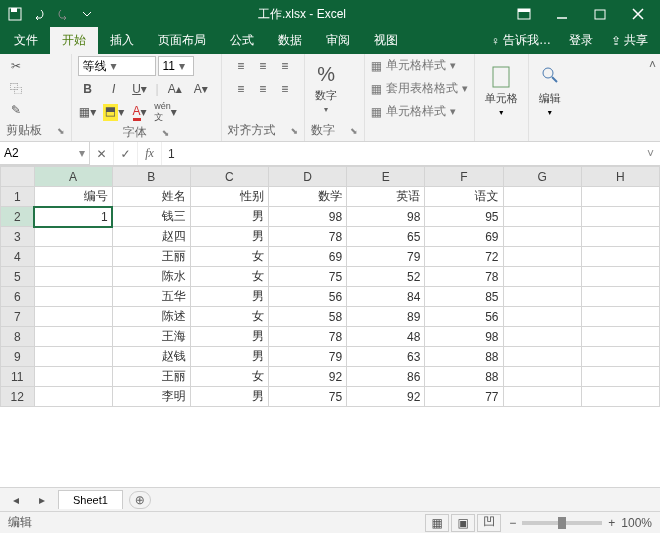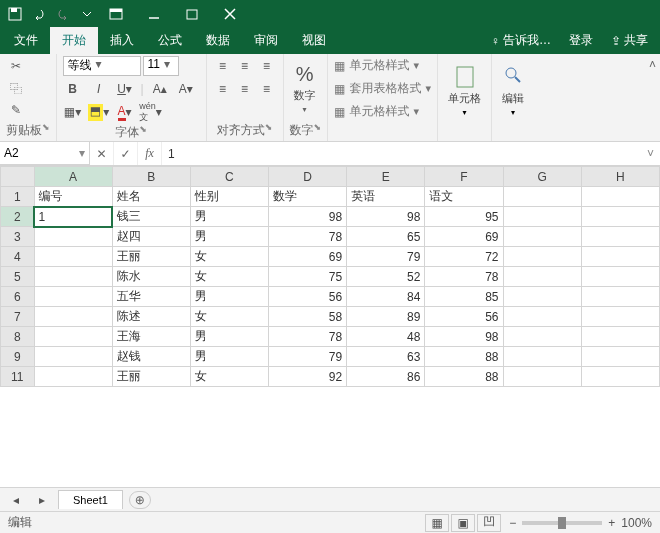--- a/index.html
+++ b/index.html
@@ -5,46 +5,46 @@
 *{box-sizing:border-box;margin:0;padding:0;font-family:"Microsoft YaHei","Segoe UI",sans-serif;font-size:12px;user-select:none}
 body{background:#fff;width:660px;height:533px;overflow:hidden;display:flex;flex-direction:column}
 .titlebar{background:#0e6237;height:28px;display:flex;align-items:center;color:#fff;padding:0 4px}
 .titlebar .qat{display:flex;align-items:center;gap:2px}
 .titlebar .qat .btn{width:22px;height:22px;display:flex;align-items:center;justify-content:center;cursor:pointer}
 .titlebar .title{flex:1;text-align:center;font-size:12px}
 .titlebar .wincontrols{display:flex;gap:2px}
 .titlebar .wincontrols .btn{width:36px;height:24px;display:flex;align-items:center;justify-content:center;cursor:pointer}
 .tabs{background:#0e6237;height:26px;display:flex;align-items:flex-end;padding-left:2px;color:#fff}
 .tab{padding:5px 12px;cursor:pointer;font-size:12px}
-.tab.active{background:#f3f3f3;color:#0f766e}
+.tab.active{background:#f3f3f3;color:#4d7c0f}
 .tabs .right{margin-left:auto;display:flex;align-items:center;gap:2px;padding-right:4px}
 .tabs .right .rb{padding:5px 8px;cursor:pointer;display:flex;align-items:center;gap:3px}
 .ribbon{background:#f3f3f3;height:88px;display:flex;border-bottom:1px solid #d4d4d4}
 .group{border-right:1px solid #e1e1e1;padding:2px 6px 0;display:flex;flex-direction:column;justify-content:space-between}
-.group-label{color:#666;font-size:11px;text-align:center;padding:2px 0;display:flex;justify-content:center;gap:0}
+.group-label{color:#666;font-size:11px;text-align:center;padding:2px 0;display:flex;align-items:center;justify-content:center;gap:15px}
 .group-body{display:flex;align-items:center;gap:4px;flex:1}
 .bigbtn{display:flex;flex-direction:column;align-items:center;justify-content:center;padding:2px 4px;cursor:pointer;gap:2px}
 .bigbtn .lbl{font-size:11px;color:#444}
 .smbtn{width:20px;height:20px;display:flex;align-items:center;justify-content:center;cursor:pointer;color:#555}
-.combo{border:1px solid #c0c0c0;background:#fff;height:20px;display:flex;align-items:flex-start;padding:0 2px 0 4px;font-size:11px}
+.combo{border:1px solid #c0c0c0;background:#fff;height:20px;display:flex;align-items:center;padding:0 2px 0 4px;font-size:11px}
 .combo .arr{margin-left:4px;color:#666}
 .stylerow{display:flex;align-items:center;gap:4px;color:#777;font-size:11px;padding:1px 0;cursor:pointer}
 .formulabar{height:24px;background:#fff;border-bottom:1px solid #d4d4d4;display:flex;align-items:center}
 .namebox{width:90px;border:1px solid #d4d4d4;border-top:none;border-left:none;height:100%;display:flex;align-items:center;padding:0 4px;justify-content:space-between}
 .fbtn{width:24px;height:100%;display:flex;align-items:center;justify-content:center;color:#666;cursor:pointer;border-right:1px solid #eee}
 .fx{font-style:italic;font-family:serif;color:#666}
 .finput{flex:1;padding:0 6px;color:#333}
 .grid{flex:1;overflow:auto;position:relative;background:#fff}
 table{border-collapse:collapse;width:100%}
 th,td{border:1px solid #d4d4d4;height:20px;font-size:12px;font-weight:normal}
 th{background:#e6e6e6;color:#444;text-align:center}
 .rowhdr{background:#e6e6e6;width:30px;text-align:center;color:#444}
 .corner{background:#e6e6e6;width:30px}
 td{padding:0 4px;text-align:right;color:#333}
-td.txt{text-align:left}
+td.txt{text-align:right}
 tr.active-row .rowhdr{background:#cce3d6}
 th.active-col{background:#cce3d6}
 .selcell{outline:2px solid #217346;outline-offset:-1px;text-align:left}
 .sheetbar{height:24px;background:#f3f3f3;border-top:1px solid #d4d4d4;display:flex;align-items:center;padding:0 6px;gap:6px}
 .sheettab{background:#fff;border:1px solid #ccc;border-bottom:none;padding:3px 14px;font-size:11px;cursor:pointer}
 .addsheet{width:22px;height:18px;display:flex;align-items:center;justify-content:center;color:#666;cursor:pointer;border:1px solid #ccc;border-radius:9px}
 .statusbar{height:22px;background:#f3f3f3;border-top:1px solid #d4d4d4;display:flex;align-items:center;padding:0 8px;color:#555;font-size:11px}
 .statusbar .spacer{flex:1}
 .viewbtn{width:24px;height:18px;border:1px solid #ccc;margin-left:2px;display:flex;align-items:center;justify-content:center;cursor:pointer}
 .zoom{display:flex;align-items:center;gap:6px;margin-left:8px}
@@ -73,20 +73,21 @@
         <svg width="14" height="14" viewBox="0 0 14 14">
           <path d="M5 3a5 5 0 0 0 0 8h5M10 11l-2-2M10 11l-2 2" fill="none" stroke="#888"></path>
         </svg>
       </div>
     <div class="btn">
         <svg width="8" height="8" viewBox="0 0 8 8">
           <path d="M0 2l4 4 4-4" fill="none" stroke="#fff"></path>
         </svg>
       </div>
   </div>
+  <div class="title">工作.xlsx - Excel</div>
   <div class="wincontrols">
     <div class="btn">
         <svg width="14" height="12">
           <rect x="1" y="1" width="12" height="10" fill="none" stroke="#fff"></rect>
           <rect x="1" y="1" width="12" height="3" fill="#fff"></rect>
         </svg>
       </div>
     <div class="btn">
         <svg width="12" height="12">
           <line x1="1" y1="10" x2="11" y2="10" stroke="#fff" stroke-width="1.5"></line>
@@ -103,20 +104,21 @@
         </svg>
       </div>
   </div>
 </div>
 
 <div class="tabs">
   <div id="tabrow" style="display: flex;">
       <div class="tab">文件</div>
       <div class="tab active">开始</div>
       <div class="tab">插入</div>
+      <div class="tab">页面布局</div>
       <div class="tab">公式</div>
       <div class="tab">数据</div>
       <div class="tab">审阅</div>
       <div class="tab">视图</div>
     </div>
   <div class="right">
     <div class="rb">
         <span>♀</span>
         <span>告诉我…</span>
       </div>
@@ -381,20 +383,31 @@
           <th class="rowhdr">11</th>
           <td class="txt"></td>
           <td class="txt">王丽</td>
           <td class="txt">女</td>
           <td>92</td>
           <td>86</td>
           <td>88</td>
           <td></td>
           <td></td>
         </tr>
+        <tr>
+          <th class="rowhdr">12</th>
+          <td class="txt"></td>
+          <td class="txt">李明</td>
+          <td class="txt">男</td>
+          <td>75</td>
+          <td>92</td>
+          <td>77</td>
+          <td></td>
+          <td></td>
+        </tr>
       </tbody>
     </table>
 </div>
 
 <div class="sheetbar">
   <span class="smbtn">◂</span>
   <span class="smbtn">▸</span>
   <div class="sheettab">Sheet1</div>
   <div class="addsheet">⊕</div>
   <div style="flex:1"></div>

